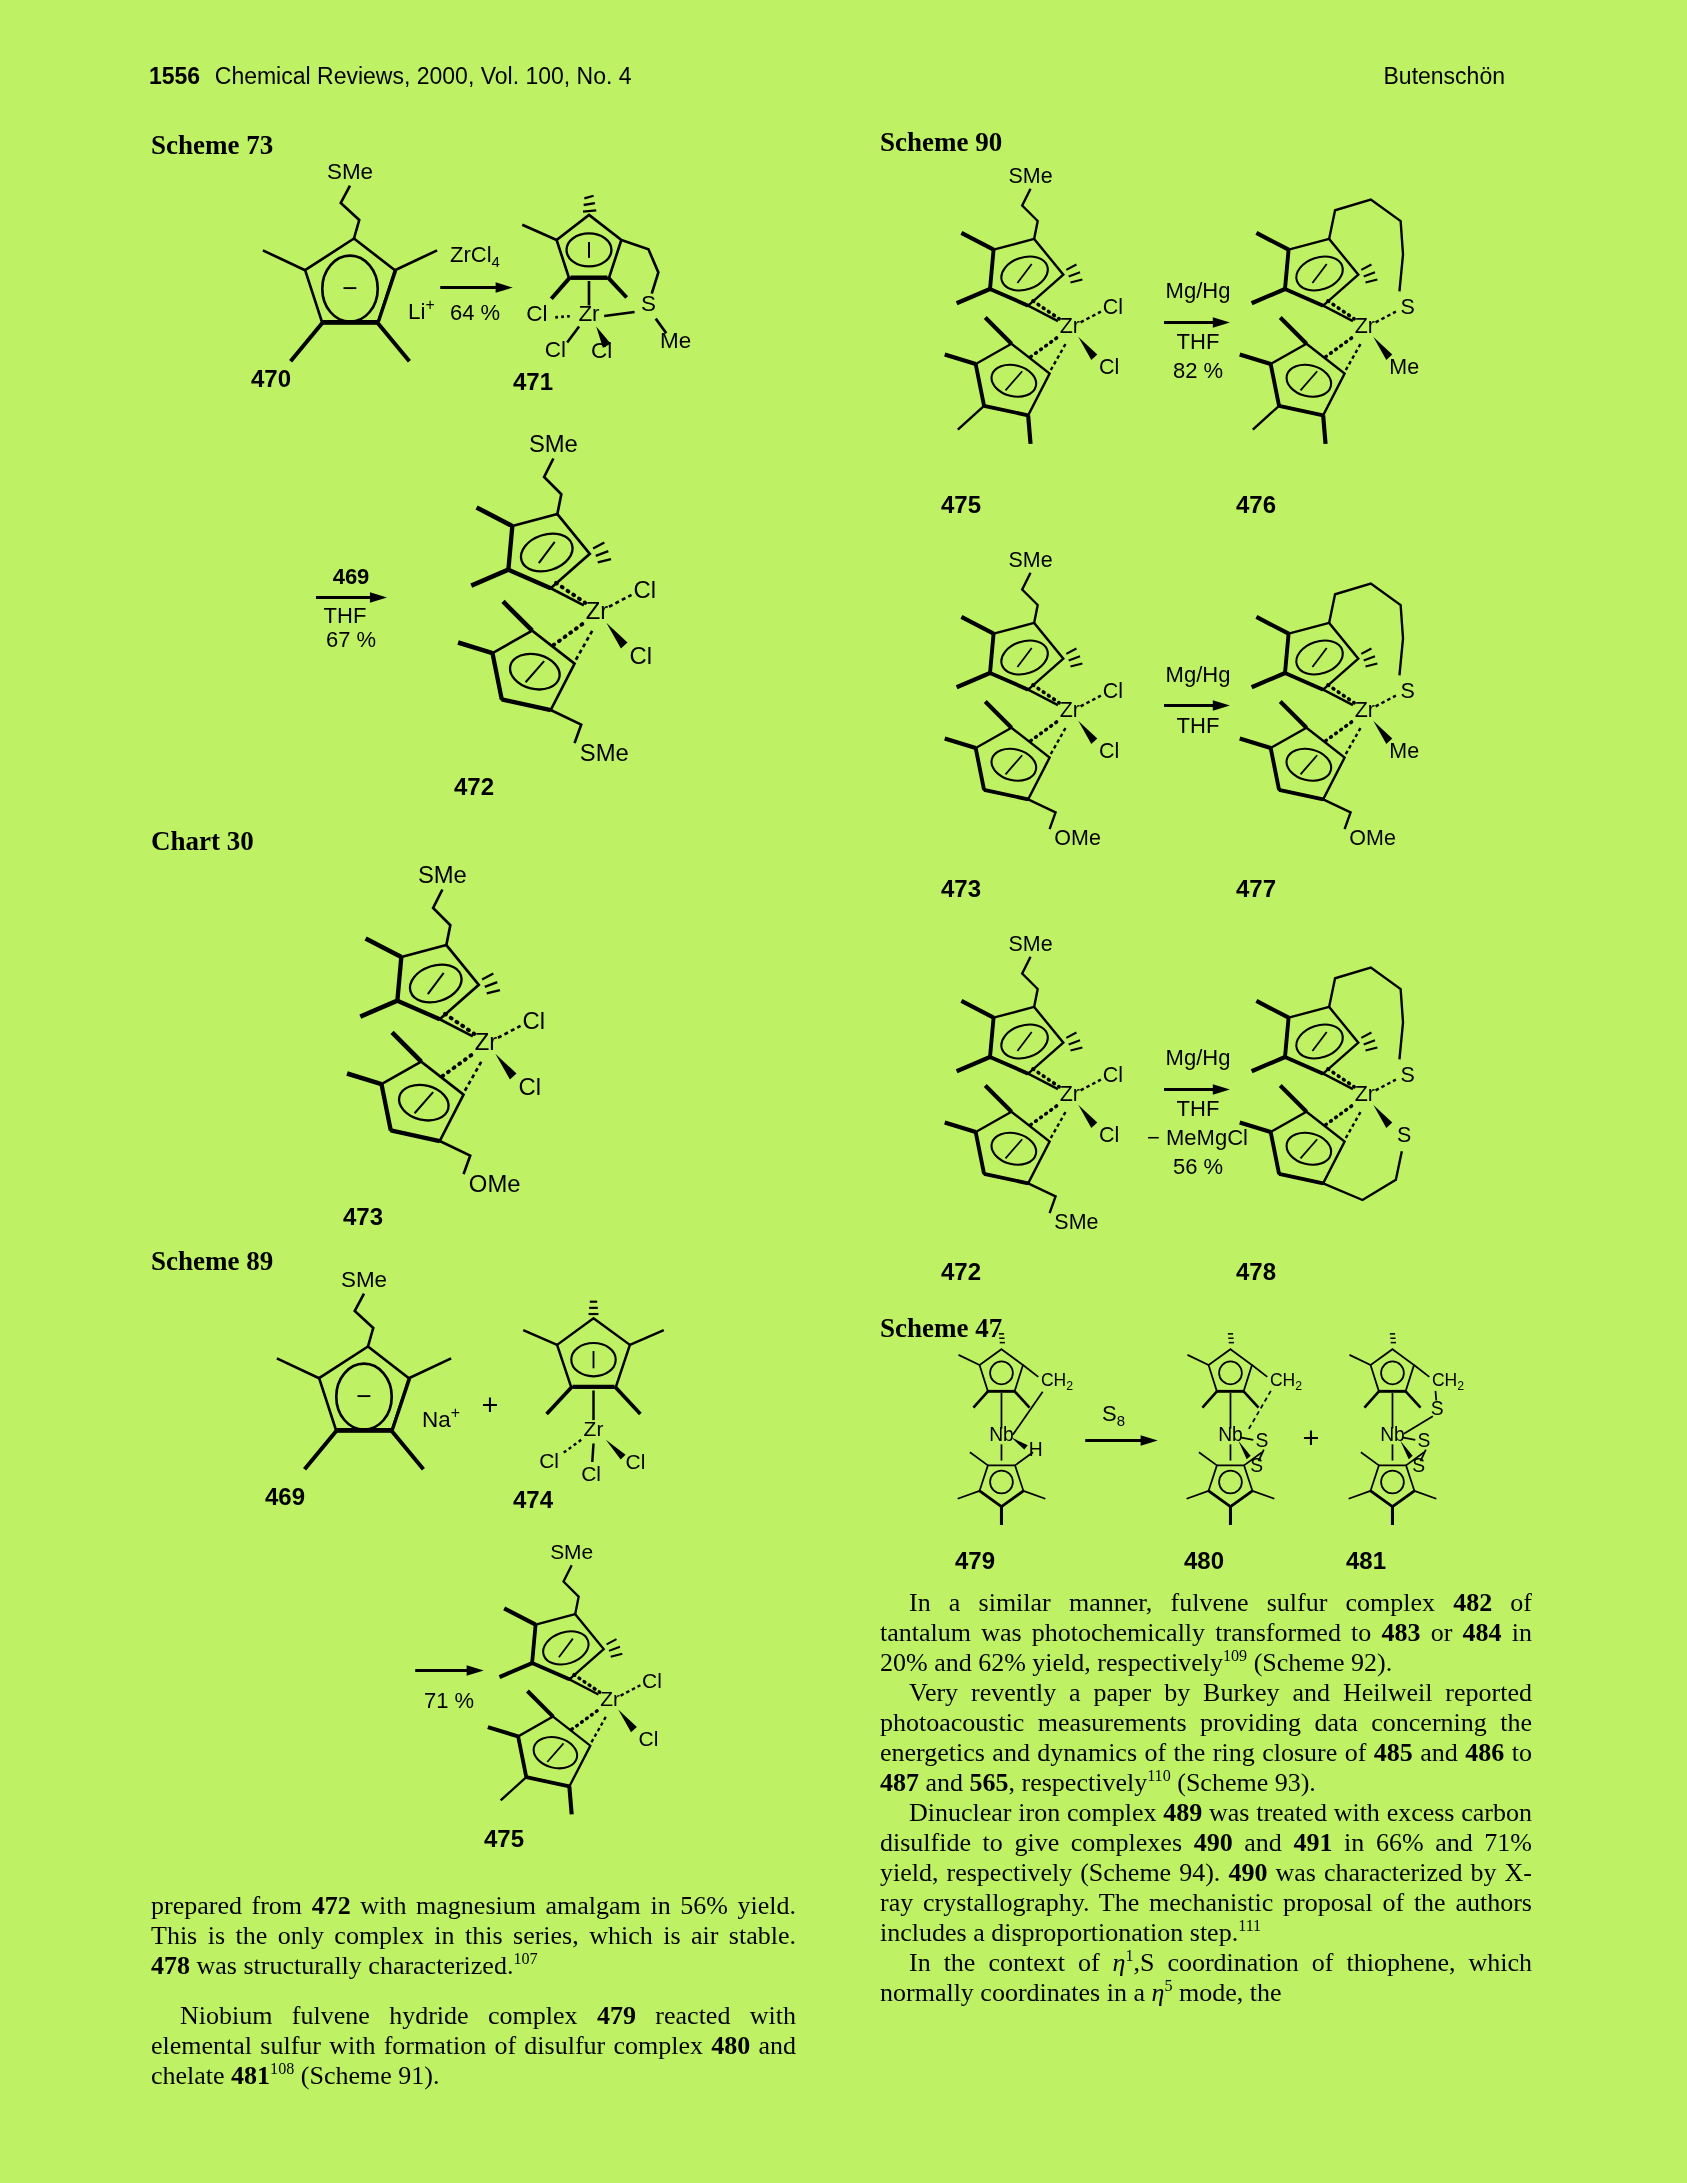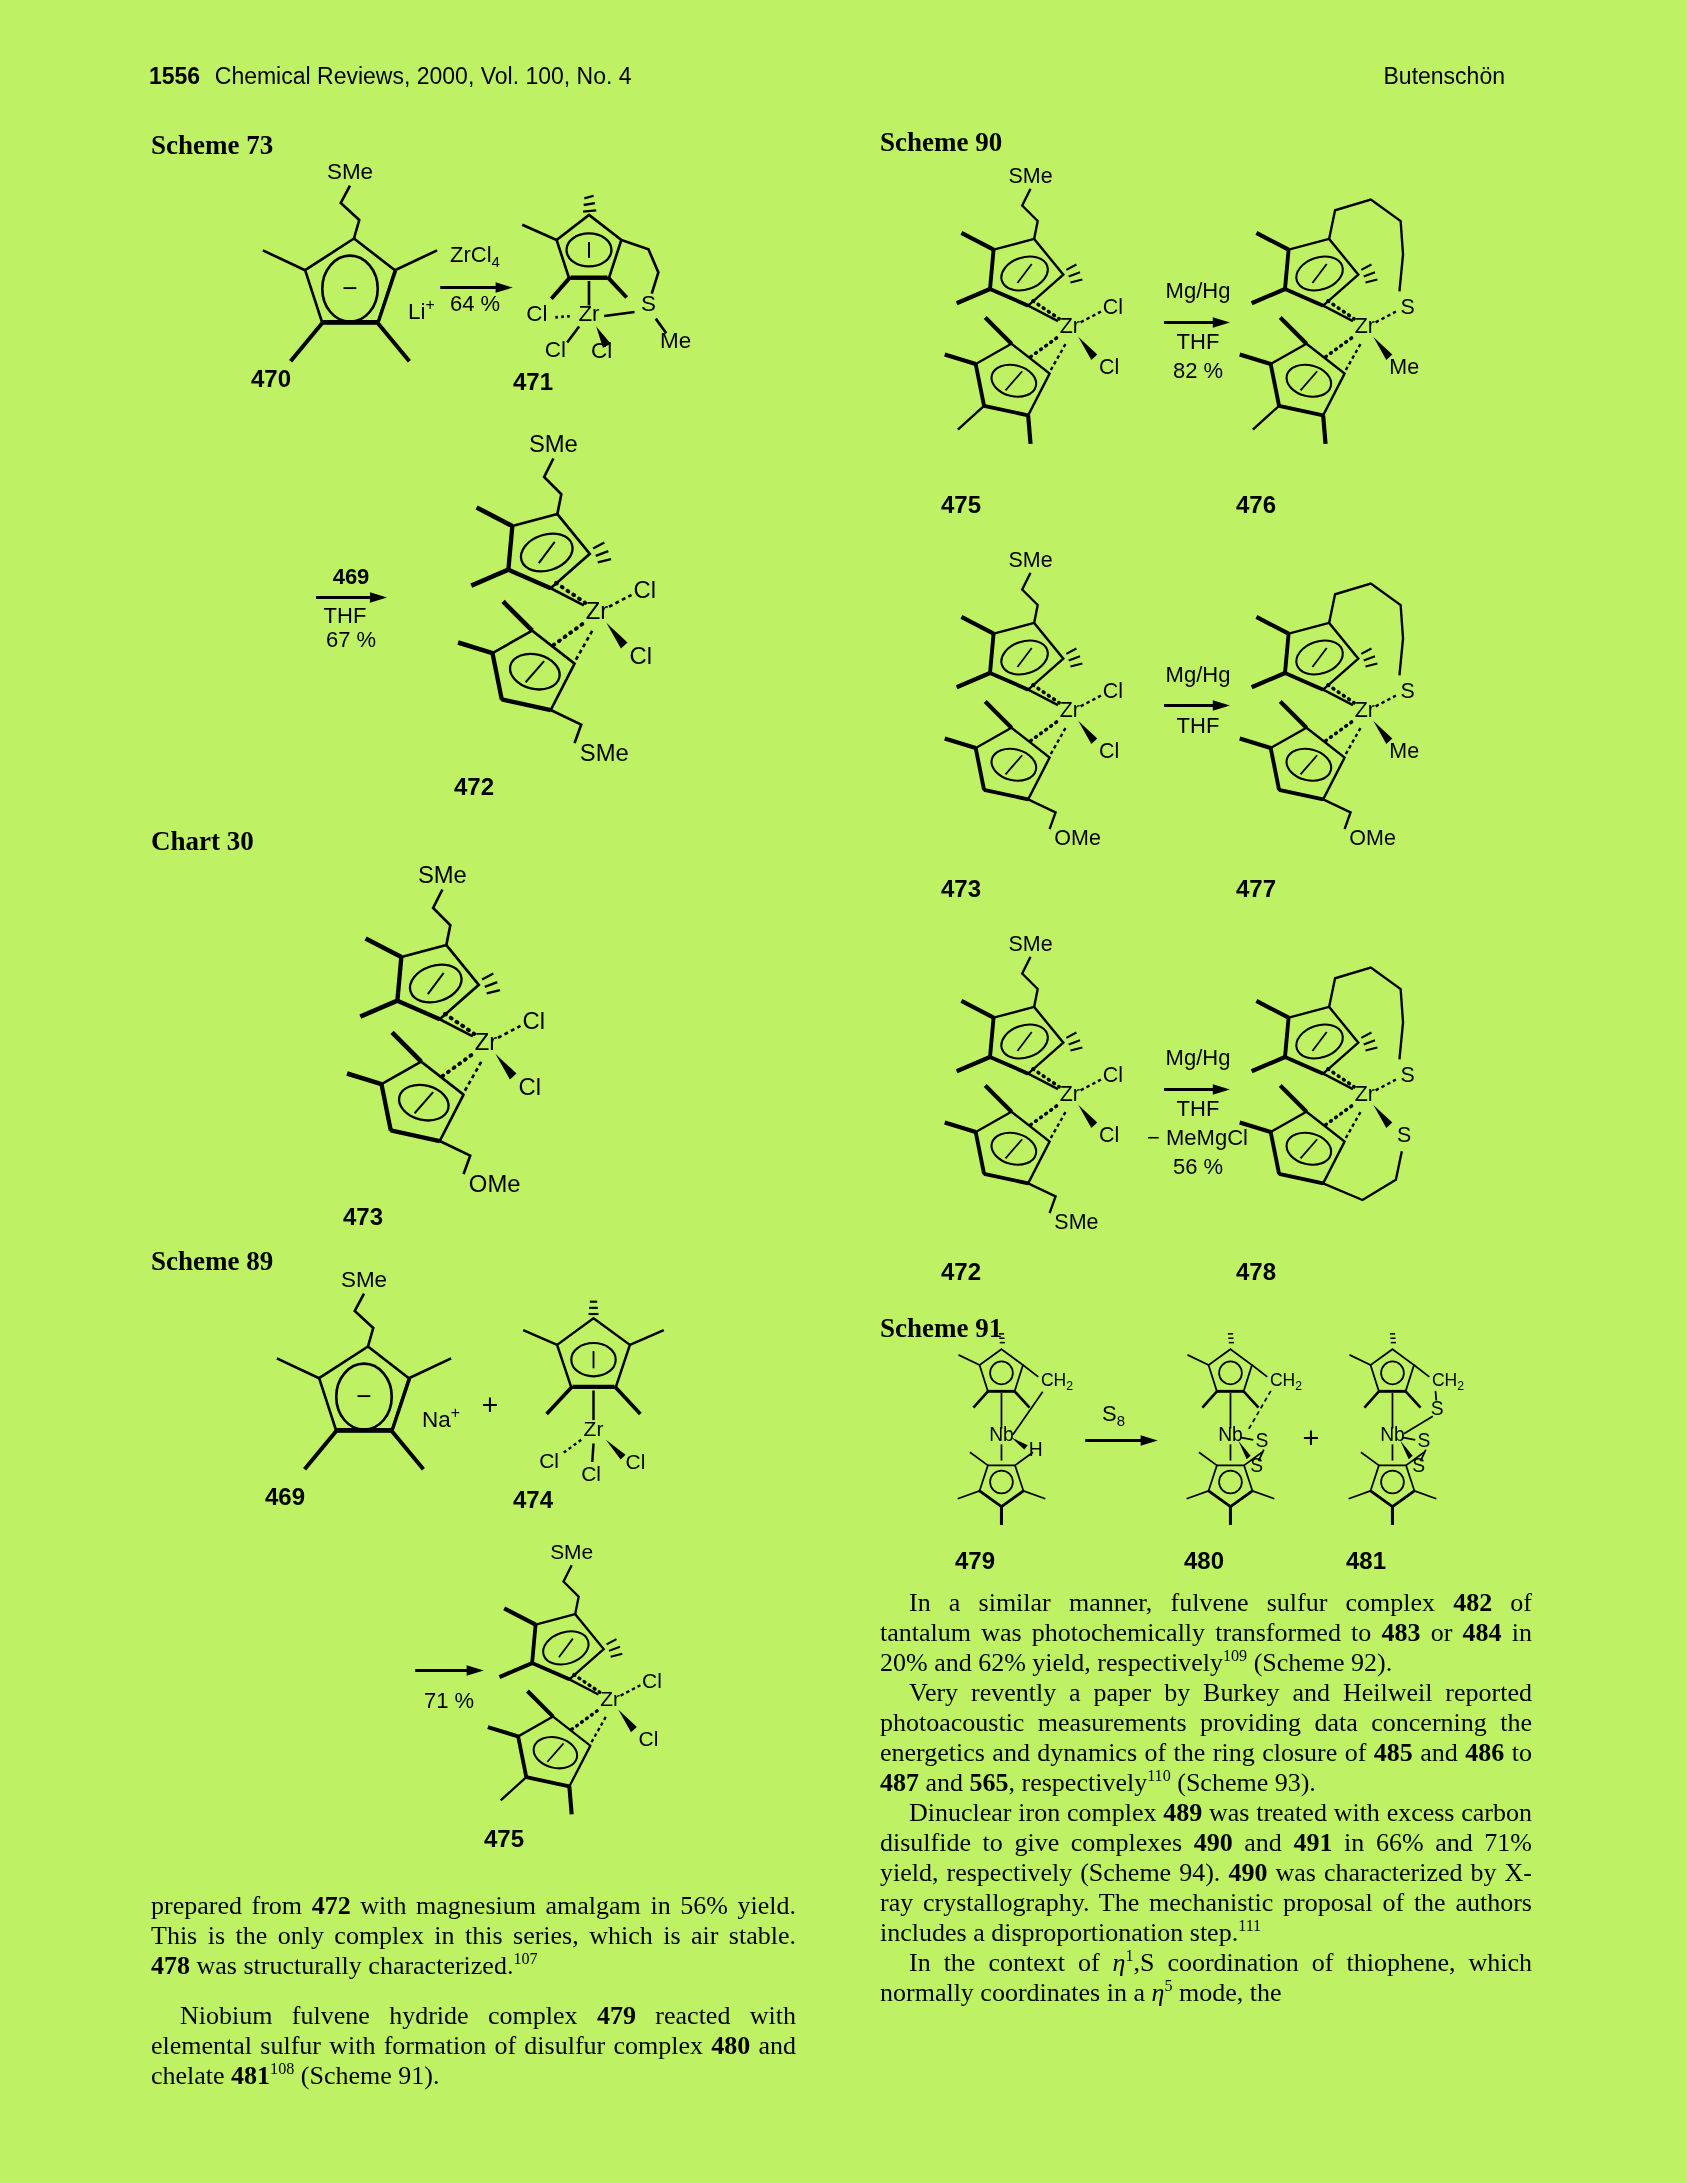--- a/index.html
+++ b/index.html
@@ -130,21 +130,21 @@
     <text x="150" y="209" text-anchor="middle" font-size="40">−</text>
     <text x="238" y="242" font-size="34"><tspan>Li</tspan><tspan dy="-14" font-size="24">+</tspan></text>
   </svg>
   <div class="num" style="left:251px;top:365px;width:198px;">470</div>
 
   <div class="rlabel" style="left:422px;top:242px;width:106px;"><span>ZrCl</span><sub>4</sub></div>
   <svg class="arrow" style="left:440px;top:281px;" width="73" height="13.2" viewBox="0 0 110 20">
     <line x1="0" y1="10" x2="86" y2="10" stroke="#000" stroke-width="4.5"></line>
       <polygon points="84,2 110,10 84,18" fill="#000"></polygon>
   </svg>
-  <div class="rlabel" style="left:422px;top:291px;width:106px;">64 %</div>
+  <div class="rlabel" style="left:422px;top:300px;width:106px;">64 %</div>
 
   
   <svg class="struct" style="left:513px;top:193px;" width="185" height="172" viewBox="0 0 280 260">
     <g stroke="#000" fill="none">
       <line x1="108" y1="8" x2="122" y2="4" stroke-width="3.5"></line>
       <line x1="107" y1="18" x2="124" y2="15" stroke-width="3.5"></line>
       <line x1="106" y1="28" x2="126" y2="26" stroke-width="3.5"></line>
       <polygon points="115,33 164,71 145,129 85,129 66,71" stroke-width="4"></polygon>
       <line x1="87" y1="128" x2="143" y2="128" stroke-width="6.5"></line>
       <line x1="66" y1="71" x2="14" y2="48" stroke-width="4"></line>
@@ -352,21 +352,21 @@
     <use href="#bis-core"></use>
     <use href="#ch-cyc-top"></use>
     <use href="#ch-cyc-bot"></use>
     <text x="216" y="282" text-anchor="middle" font-size="36">Zr</text>
     <text x="288" y="250" text-anchor="middle" font-size="36">S</text>
     <text x="282" y="350" text-anchor="middle" font-size="36">S</text>
   </svg>
   <div class="num" style="left:941px;top:1258px;width:191px;">472</div>
   <div class="num" style="left:1236px;top:1258px;width:191px;">478</div>
 
-  <div class="schemehead" style="left:880px;top:1313px;">Scheme 91</div>
+  <div class="schemehead" style="left:880px;top:1313px;">Scheme 47</div>
 
   
   <svg class="struct" style="left:955px;top:1330px;" width="114" height="198" viewBox="0 0 260 450">
     <use href="#nb-core"></use>
     <g stroke="#000" fill="none">
       <line x1="200" y1="140" x2="132" y2="238" stroke-width="4"></line>
       <polygon points="128,244 166,262 158,272" fill="#000" stroke="none"></polygon>
     </g>
     <text x="196" y="128" font-size="40"><tspan>CH</tspan><tspan dy="9" font-size="28">2</tspan></text>
     <text x="106" y="252" text-anchor="middle" font-size="44">Nb</text>

